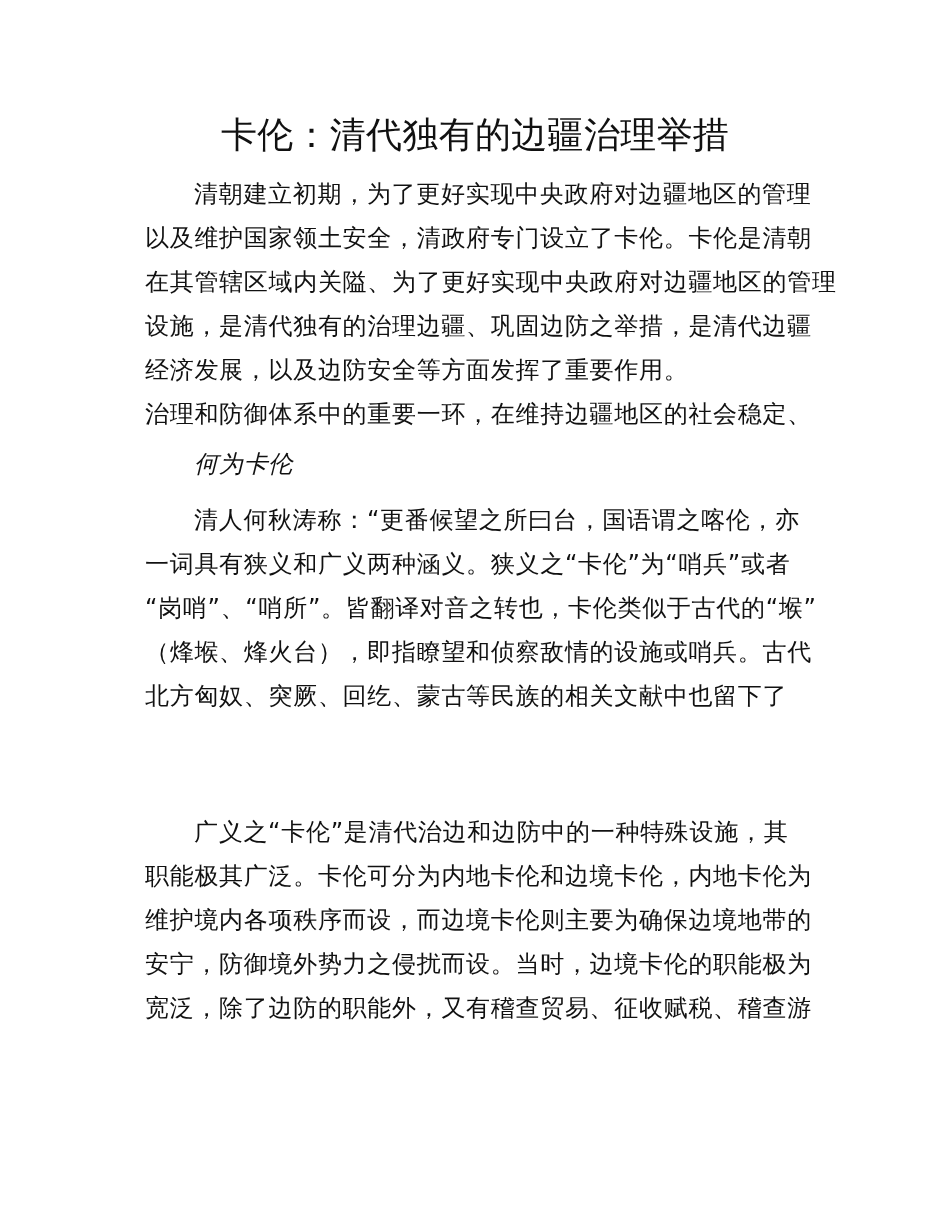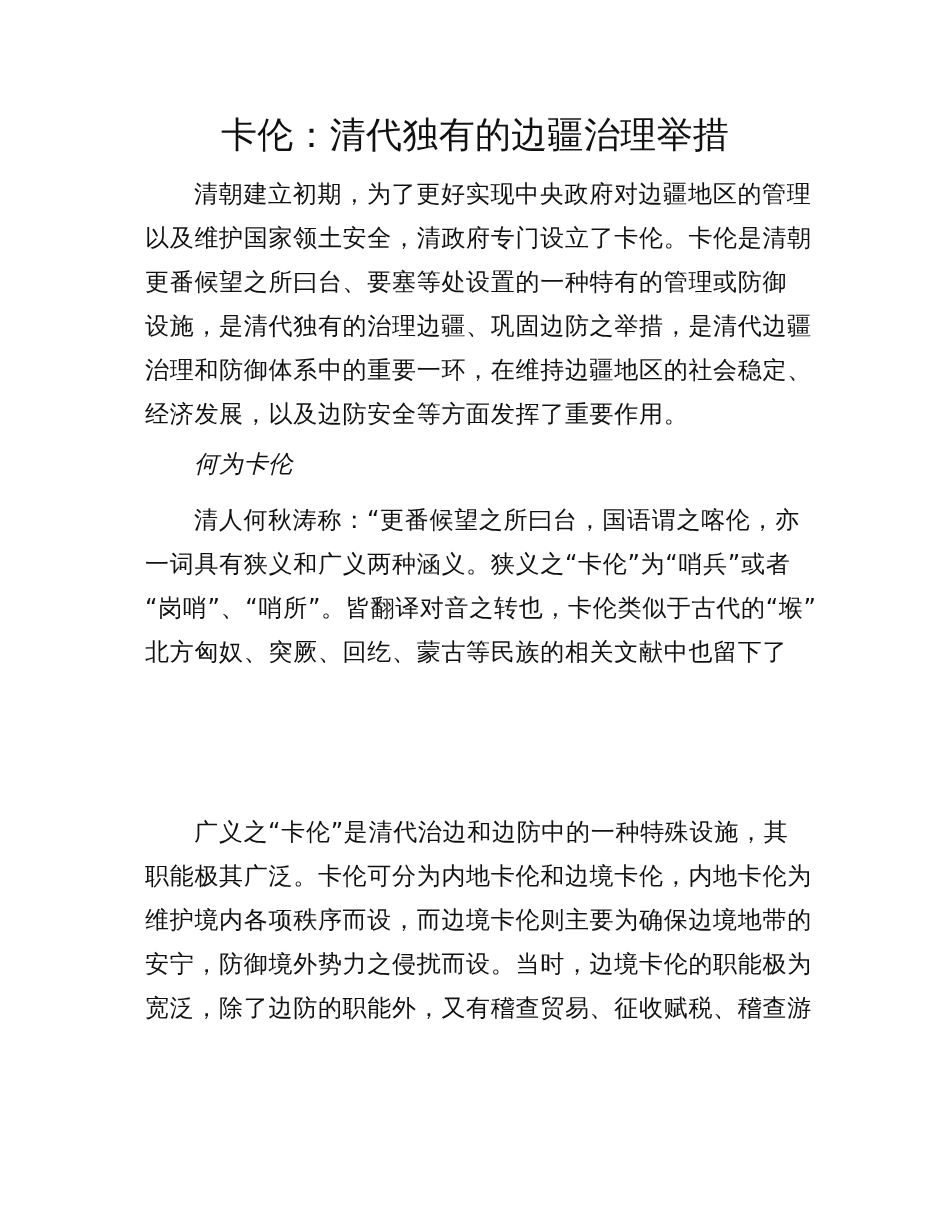--- a/index.html
+++ b/index.html
@@ -58,34 +58,35 @@
   </style>
 </head>
 <body>
 
 <div class="page">
   <h1 class="title">卡伦：清代独有的边疆治理举措</h1>
 
   <p class="para p1">
     <span class="line first">清朝建立初期，为了更好实现中央政府对边疆地区的管理</span>
     <span class="line">以及维护国家领土安全，清政府专门设立了卡伦。卡伦是清朝</span>
-    <span class="line">更番候望之所曰台、要塞等处设置的一种特有的管理或防御</span>
+    <span class="line">在其管辖区域内关隘、为了更好实现中央政府对边疆地区的管理</span>
     <span class="line">设施，是清代独有的治理边疆、巩固边防之举措，是清代边疆</span>
+    <span class="line">经济发展，以及边防安全等方面发挥了重要作用。</span>
     <span class="line">治理和防御体系中的重要一环，在维持边疆地区的社会稳定、</span>
-    <span class="line">经济发展，以及边防安全等方面发挥了重要作用。</span>
   </p>
 
   <p class="para p2">
     <span class="line first">何为卡伦</span>
   </p>
 
   <p class="para p3">
     <span class="line first">清人何秋涛称：“更番候望之所曰台，国语谓之喀伦，亦</span>
     <span class="line">一词具有狭义和广义两种涵义。狭义之“卡伦”为“哨兵”或者</span>
     <span class="line">“岗哨”、“哨所”。皆翻译对音之转也，卡伦类似于古代的“堠”</span>
+    <span class="line">（烽堠、烽火台），即指瞭望和侦察敌情的设施或哨兵。古代</span>
     <span class="line">北方匈奴、突厥、回纥、蒙古等民族的相关文献中也留下了</span>
   </p>
 
   <p class="para p4">
     <span class="line first">广义之“卡伦”是清代治边和边防中的一种特殊设施，其</span>
     <span class="line">职能极其广泛。卡伦可分为内地卡伦和边境卡伦，内地卡伦为</span>
     <span class="line">维护境内各项秩序而设，而边境卡伦则主要为确保边境地带的</span>
     <span class="line">安宁，防御境外势力之侵扰而设。当时，边境卡伦的职能极为</span>
     <span class="line">宽泛，除了边防的职能外，又有稽查贸易、征收赋税、稽查游</span>
   </p>

